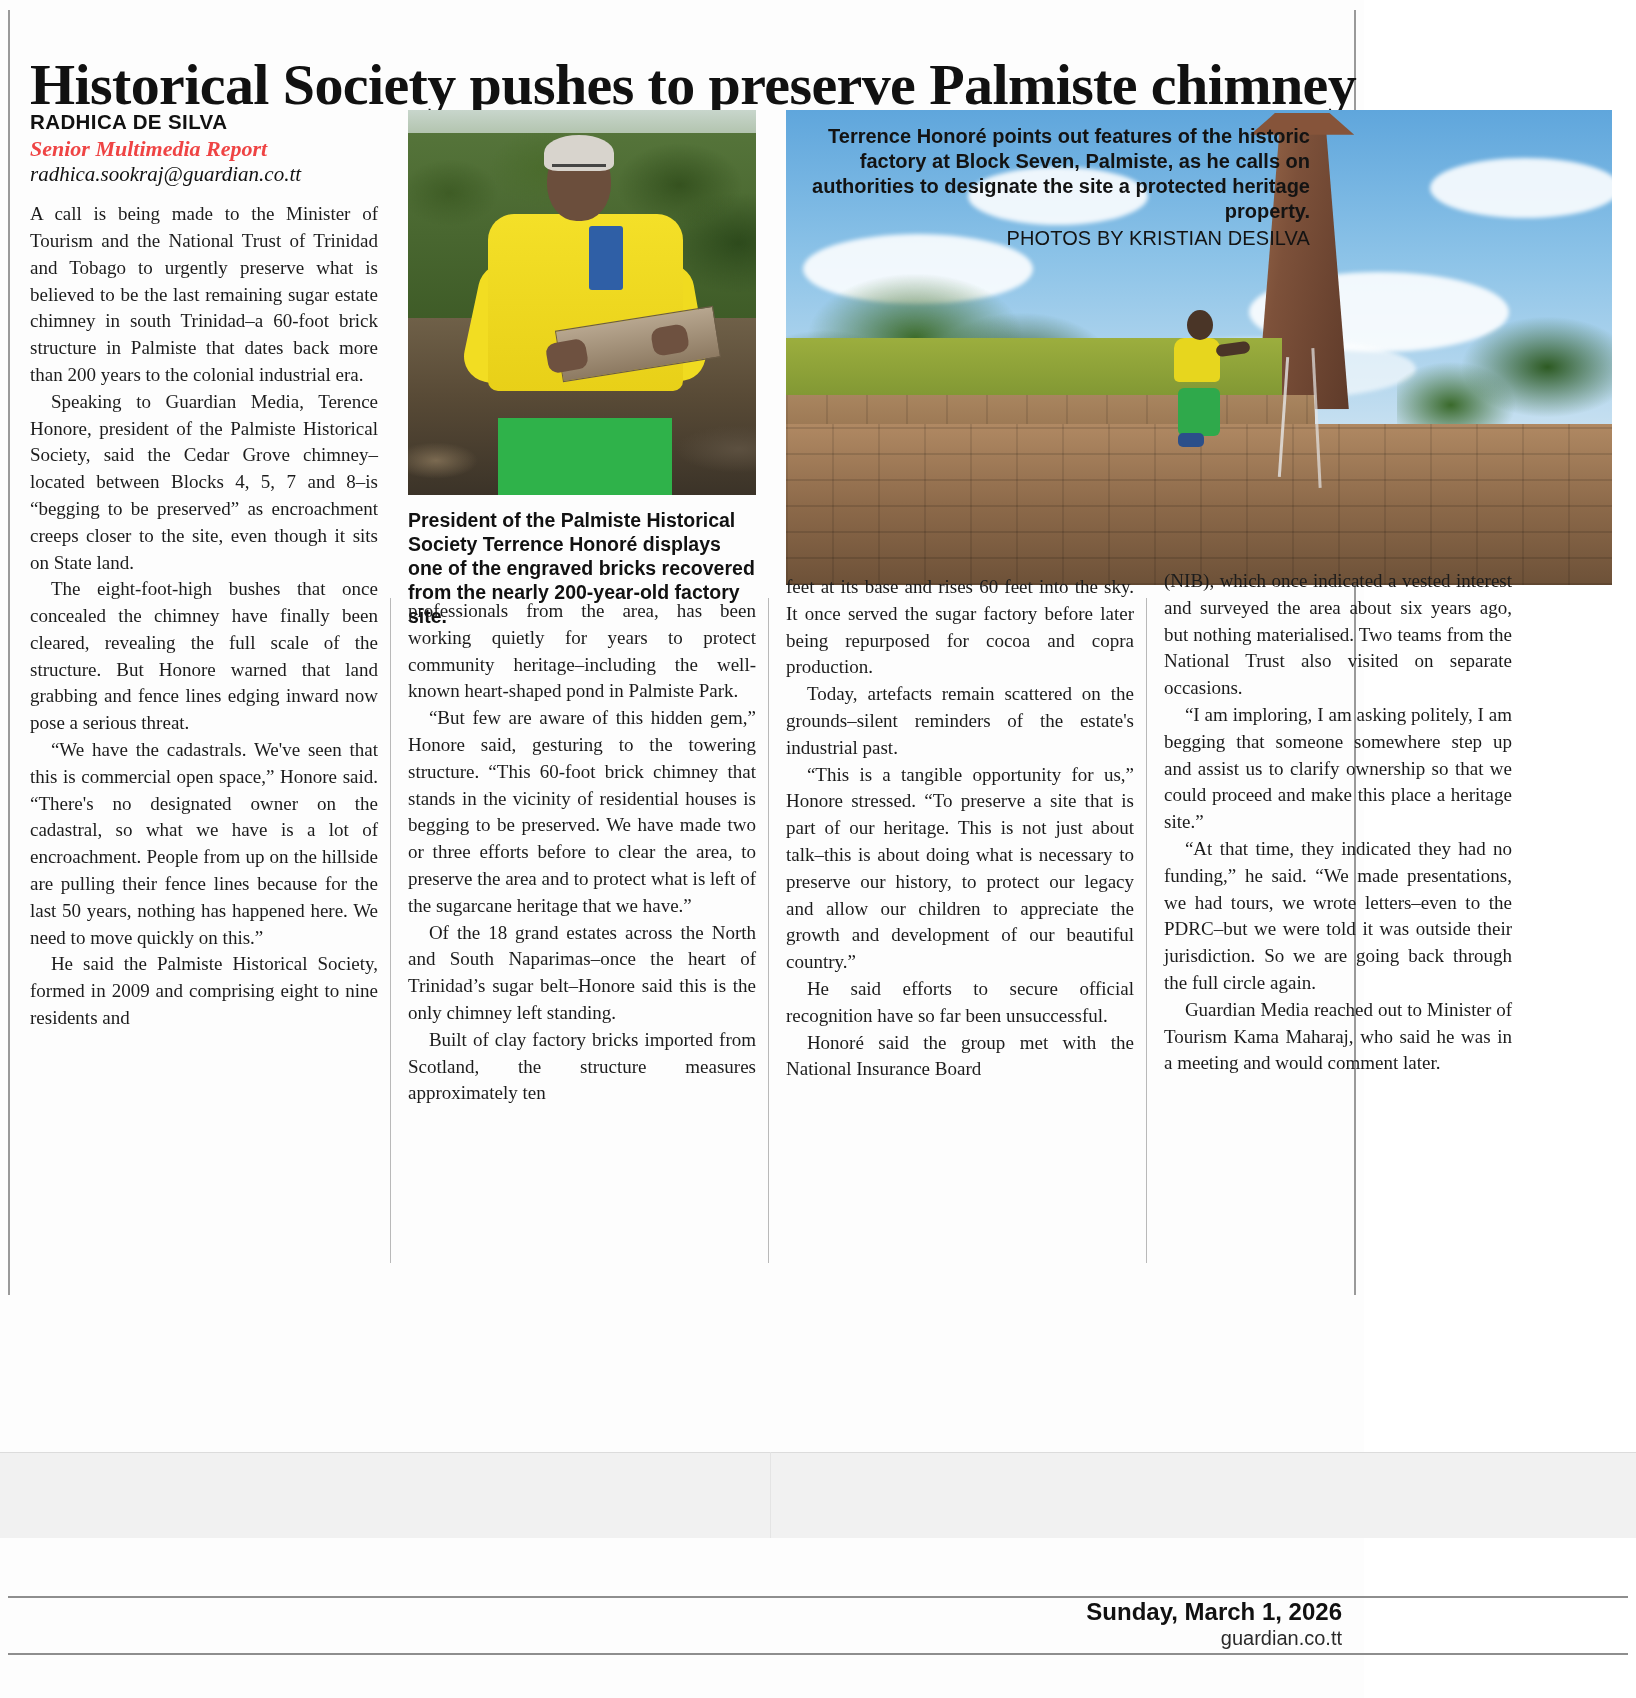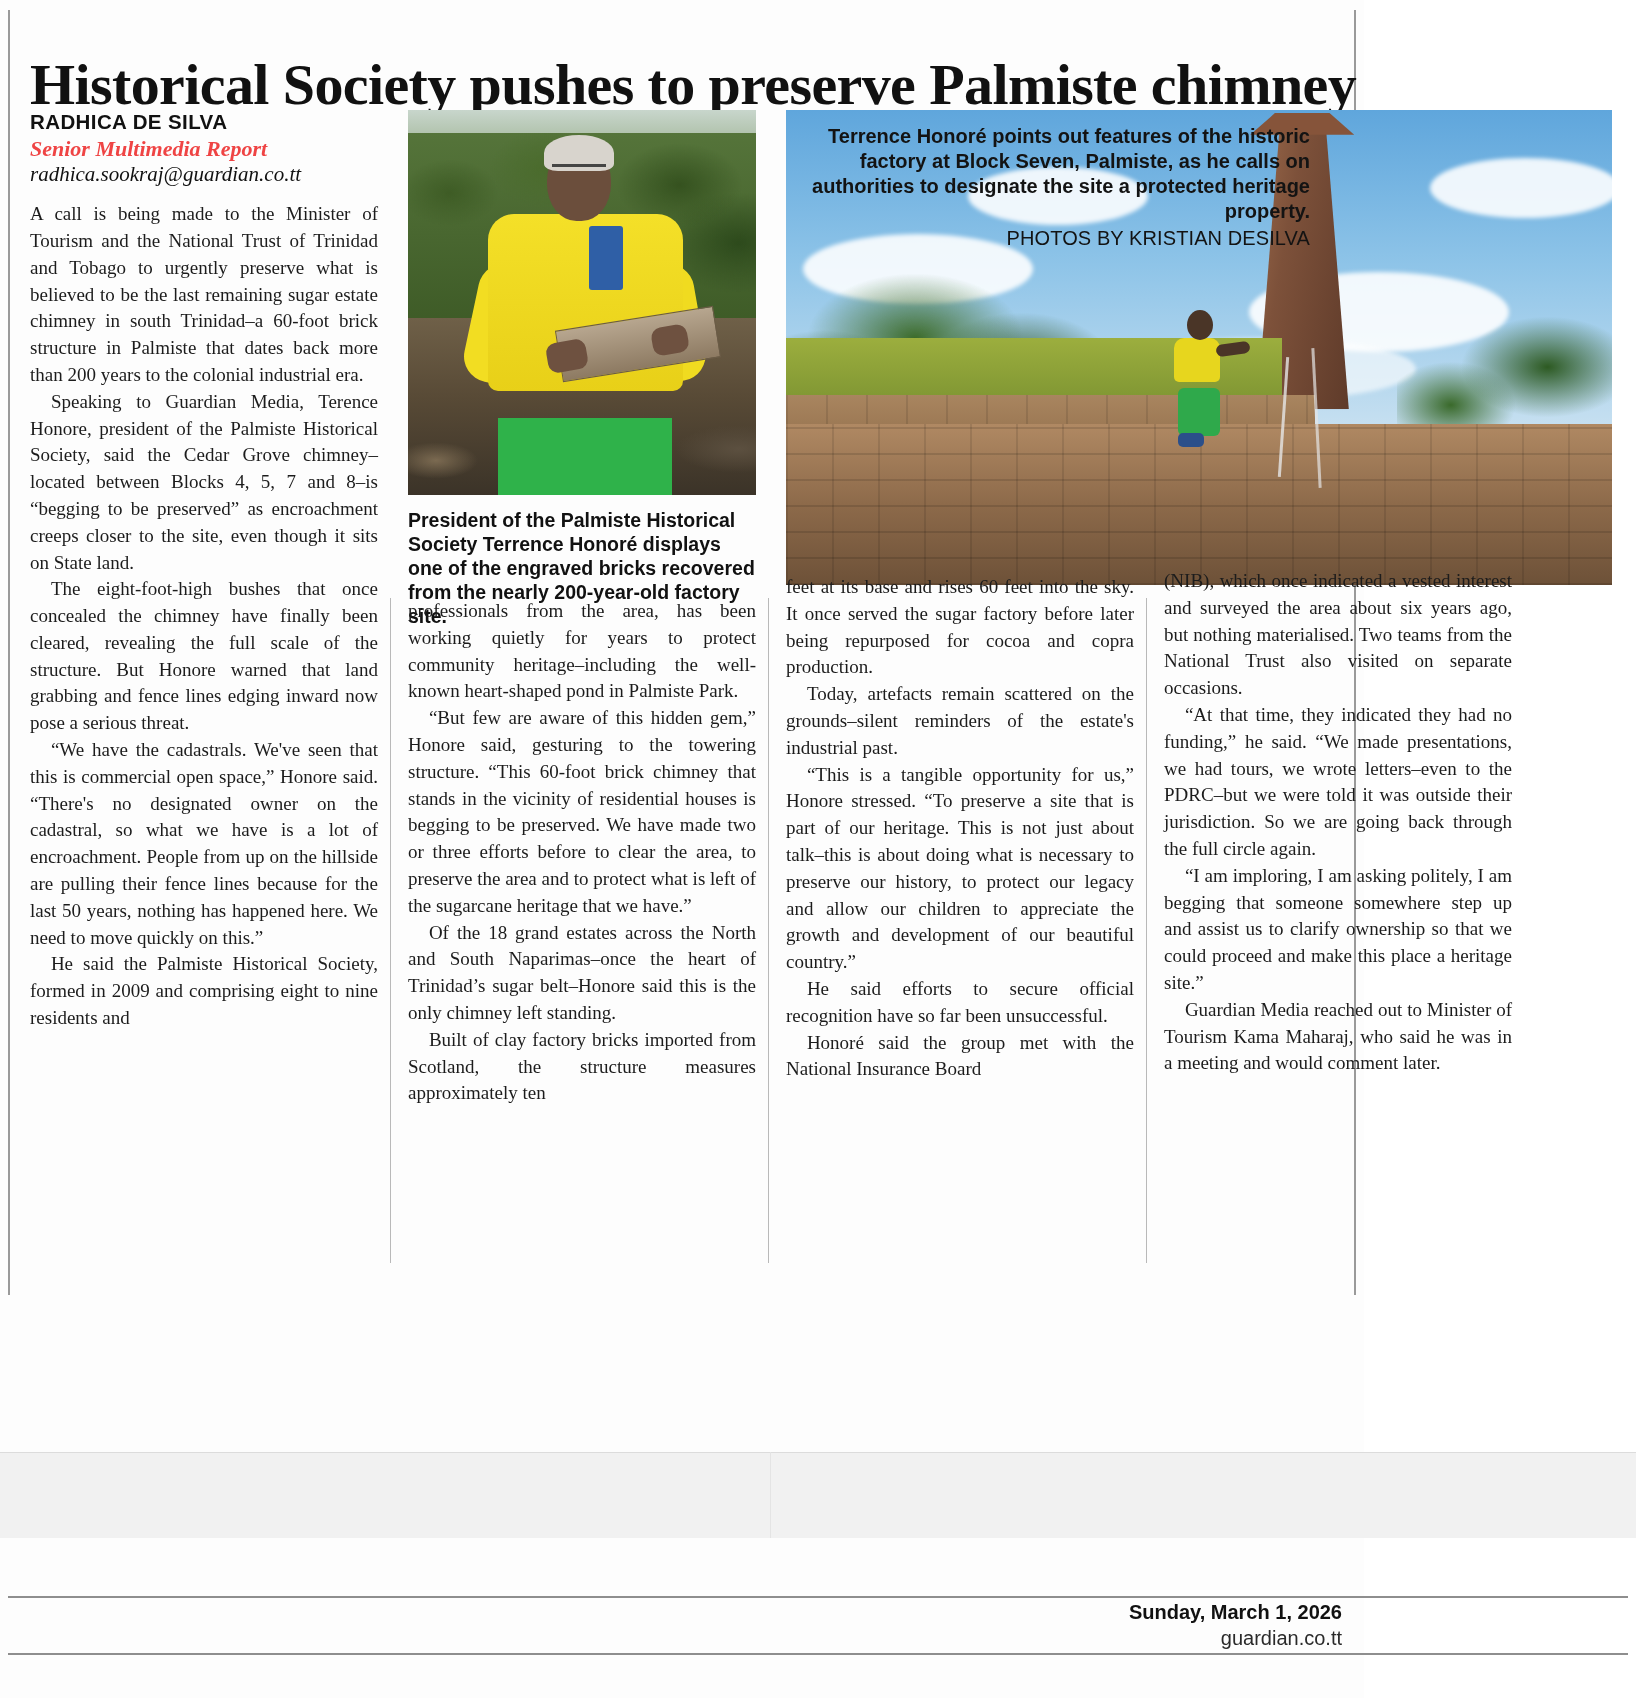--- a/index.html
+++ b/index.html
@@ -317,21 +317,21 @@
   #footer-rule-bottom {
     position:absolute; left:8px; top:1653px; width:1620px; height:2px;
     background:#8e8e8e;
   }
   #footer-text {
     position:absolute; right:22px; top:1598px; width:560px;
     text-align:right;
     font-family:"Liberation Sans", sans-serif;
   }
   #footer-text .f-date {
-    font-weight:700; font-size:20px; line-height:28px; color:#111;
+    font-weight:700; font-size:24px; line-height:28px; color:#111;
     display:block;
   }
   #footer-text .f-site {
     font-weight:400; font-size:20px; line-height:25px; color:#2a2a2a;
     display:block;
   }
 </style>
 </head>
 <body>
 
@@ -419,22 +419,22 @@
   <div id="c3-body" class="body-text">
     <p>feet at its base and rises 60 feet into the sky. It once served the sugar factory before later being repurposed for cocoa and copra production.</p>
     <p>Today, artefacts remain scattered on the grounds–silent reminders of the estate's industrial past.</p>
     <p>“This is a tangible opportunity for us,” Honore stressed. “To preserve a site that is part of our heritage. This is not just about talk–this is about doing what is necessary to preserve our history, to protect our legacy and allow our children to appreciate the growth and development of our beautiful country.”</p>
     <p>He said efforts to secure official recognition have so far been unsuccessful.</p>
     <p>Honoré said the group met with the National Insurance Board</p>
   </div>
 
   <div id="c4-body" class="body-text">
     <p>(NIB), which once indicated a vested interest and surveyed the area about six years ago, but nothing materialised. Two teams from the National Trust also visited on separate occasions.</p>
+    <p>“I am imploring, I am asking politely, I am begging that someone somewhere step up and assist us to clarify ownership so that we could proceed and make this place a heritage site.”</p>
     <p>“At that time, they indicated they had no funding,” he said. “We made presentations, we had tours, we wrote letters–even to the PDRC–but we were told it was outside their jurisdiction. So we are going back through the full circle again.</p>
-    <p>“I am imploring, I am asking politely, I am begging that someone somewhere step up and assist us to clarify ownership so that we could proceed and make this place a heritage site.”</p>
     <p>Guardian Media reached out to Minister of Tourism Kama Maharaj, who said he was in a meeting and would comment later.</p>
   </div>
 
   <div id="grey-band">
     <div class="band-line-top"></div>
     <div class="band-inner"></div>
   </div>
 
   <div id="footer-rule-top"></div>
   <div id="footer-text">

